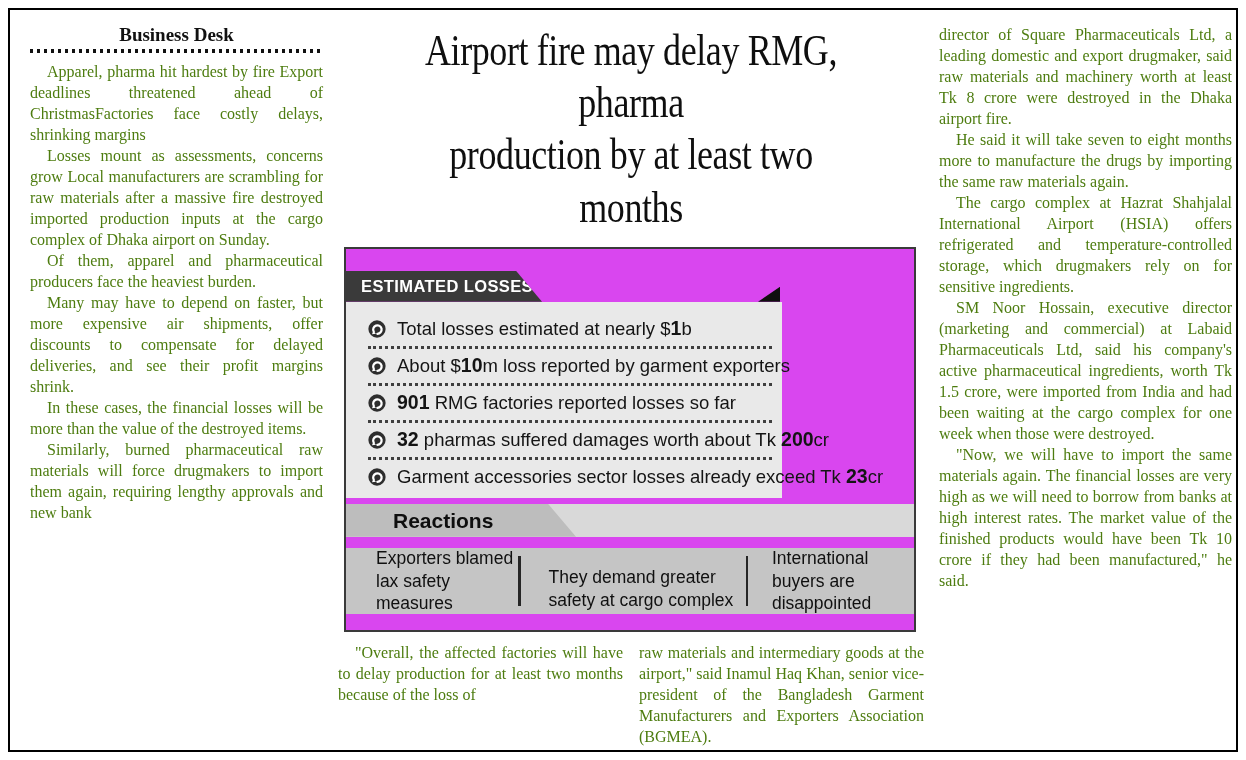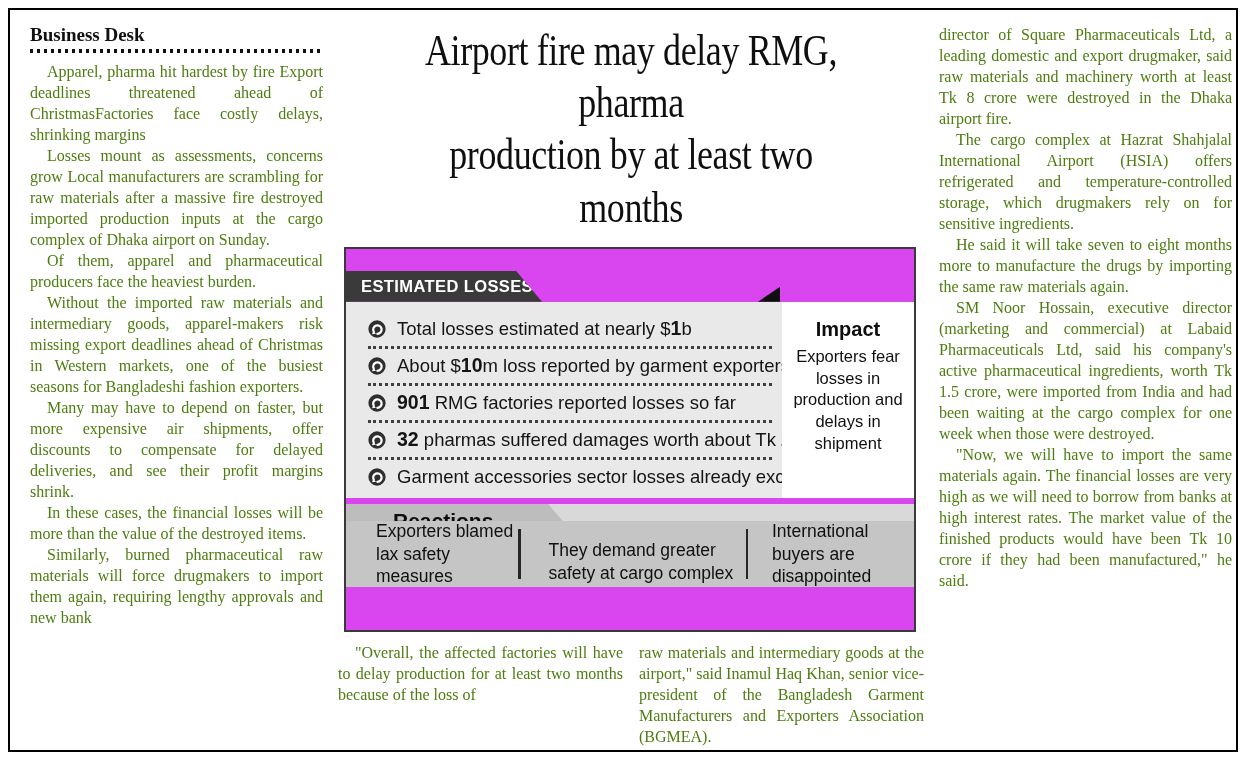--- a/index.html
+++ b/index.html
@@ -8,21 +8,21 @@
   .frame{position:absolute;left:8px;top:8px;right:8px;bottom:8px;
          border:2px solid #000;background:#fff;box-sizing:border-box;
          padding:14px 20px 10px 20px;display:flex;gap:15px;overflow:hidden;}
   .col{box-sizing:border-box;}
   .col-left,.col-right{width:293px;flex:none;}
   .col-mid{width:586px;flex:none;position:relative;}
   
   .bodytext p{margin:0;font-size:16px;line-height:21px;text-align:justify;color:#4d7c0f;}
   .bodytext p.indent{text-indent:17px;}
   
-  .kicker{font-size:19px;font-weight:bold;color:#111;line-height:22px;}
+  .kicker{font-size:19px;font-weight:bold;color:#111;line-height:22px;text-align:center;}
   .dotline{height:4px;margin:3px 0 8px 0;
            background:repeating-linear-gradient(90deg,#111 0 3px,transparent 3px 7px);}
   
   .headline{font-size:45px;line-height:1.16;text-align:center;color:#0f0f0f;
             margin:0 0 14px 0;font-weight:normal;white-space:pre-line;
             transform:scaleX(0.80);transform-origin:50% 0;letter-spacing:-0.5px;}
   
   .info-box{position:relative;margin:8px 8px 10px 6px;height:385px;
             border:2px solid #3a3a3a;background:#d946ef;box-sizing:border-box;
             font-family:"Liberation Sans",sans-serif;color:#141414;}
@@ -41,21 +41,21 @@
   .brow .bseg{font-weight:800;font-size:19.5px;}
   .bicon{flex:none;width:18px;height:18px;display:inline-block;}
   .impact{position:absolute;top:53px;left:436px;right:0;height:196px;background:#fff;
           text-align:center;padding-top:16px;box-sizing:border-box;}
   .impact-title{font-size:20px;font-weight:bold;margin-bottom:5px;color:#0e0e0e;}
   .impact-text{font-size:16.5px;line-height:1.32;color:#101010;padding:0 8px;}
   .rband{position:absolute;top:255px;left:0;right:0;height:33px;background:#d9d9d9;}
   .rtab{width:230px;height:33px;background:#bdbdbd;box-sizing:border-box;padding-left:47px;
         font-size:21px;font-weight:bold;line-height:33px;color:#0e0e0e;
         clip-path:polygon(0 0,calc(100% - 28px) 0,100% 100%,0 100%);}
-  .rstrip{position:absolute;top:272px;left:0;right:0;height:66px;background:#c5c5c5;
+  .rstrip{position:absolute;top:299px;left:0;right:0;height:66px;background:#c5c5c5;
           display:flex;align-items:center;}
   .ritem{font-size:17.5px;line-height:1.28;color:#101010;box-sizing:border-box;}
   .ritem.r1{width:172px;padding-left:30px;}
   .ritem.r2{width:225px;padding-left:28px;margin-top:16px;}
   .ritem.r3{width:160px;padding-left:24px;}
   .rsep{width:2.5px;height:50px;background:#262626;flex:none;}
   
   .subcols{display:flex;gap:16px;}
   .subcol{flex:1;}
 </style>
@@ -64,21 +64,20 @@
 
 <div class="frame">
 
   <div class="col col-left">
     <div class="kicker">Business Desk</div>
     <div class="dotline"></div>
     <div class="bodytext" id="left-paras">
         <p class="indent">Apparel, pharma hit hardest by fire Export deadlines threatened ahead of ChristmasFactories face costly delays, shrinking margins</p>
         <p class="indent">Losses mount as assessments, concerns grow Local manufacturers are scrambling for raw materials after a massive fire destroyed imported production inputs at the cargo complex of Dhaka airport on Sunday.</p>
         <p class="indent">Of them, apparel and pharmaceutical producers face the heaviest burden.</p>
-        <p class="indent">Without the imported raw materials and intermediary goods, apparel-makers risk missing export deadlines ahead of Christmas in Western markets, one of the busiest seasons for Bangladeshi fashion exporters.</p>
         <p class="indent">Many may have to depend on faster, but more expensive air shipments, offer discounts to compensate for delayed deliveries, and see their profit margins shrink.</p>
         <p class="indent">In these cases, the financial losses will be more than the value of the destroyed items.</p>
         <p class="indent">Similarly, burned pharmaceutical raw materials will force drugmakers to import them again, requiring lengthy approvals and new bank</p>
       </div>
   </div>
 
   <div class="col col-mid">
     <h1 class="headline">Airport fire may delay RMG, pharma
 production by at least two months</h1>
 
@@ -120,24 +119,20 @@
           </div>
           <div class="brow last">
             <span class="bicon"><svg viewBox="0 0 20 20" width="18" height="18">
                 <circle cx="10" cy="10" r="9.6" fill="#2e2e2e"></circle>
                 <path d="M6.4 13a4.7 4.7 0 1 1 4 2.3" fill="none" stroke="#fff" stroke-width="2.5" stroke-linecap="round"></path>
                 <path d="M4.4 15.8l4.4-.5-2.9-3.2z" fill="#fff"></path>
               </svg></span>
             <span><span class="seg">Garment accessories sector losses already exceed Tk </span><span class="seg bseg">23</span><span class="seg">cr</span></span>
           </div>
         </div>
-      <div class="impact">
-        <div class="impact-title">Impact</div>
-        <div class="impact-text">Exporters fear losses in production and delays in shipment</div>
-      </div>
       <div class="rband">
         <div class="rtab">Reactions</div>
       </div>
       <div class="rstrip" id="reactions-strip">
           <div class="ritem r1">Exporters blamed lax safety measures</div>
           <div class="rsep"></div>
           <div class="ritem r2">They demand greater safety at cargo complex</div>
           <div class="rsep"></div>
           <div class="ritem r3">International buyers are disappointed</div>
         </div>
@@ -149,19 +144,19 @@
         </div>
       <div class="subcol bodytext" id="mid-col2">
           <p>raw materials and intermediary goods at the airport," said Inamul Haq Khan, senior vice-president of the Bangladesh Garment Manufacturers and Exporters Association (BGMEA).</p>
           <p class="indent">Tapan Chowdhury, managing</p>
         </div>
     </div>
   </div>
 
   <div class="col col-right bodytext" id="right-paras">
       <p>director of Square Pharmaceuticals Ltd, a leading domestic and export drugmaker, said raw materials and machinery worth at least Tk 8 crore were destroyed in the Dhaka airport fire.</p>
+      <p class="indent">He said it will take seven to eight months more to manufacture the drugs by importing the same raw materials again.</p>
       <p class="indent">The cargo complex at Hazrat Shahjalal International Airport (HSIA) offers refrigerated and temperature-controlled storage, which drugmakers rely on for sensitive ingredients.</p>
-      <p class="indent">He said it will take seven to eight months more to manufacture the drugs by importing the same raw materials again.</p>
       <p class="indent">SM Noor Hossain, executive director (marketing and commercial) at Labaid Pharmaceuticals Ltd, said his company's active pharmaceutical ingredients, worth Tk 1.5 crore, were imported from India and had been waiting at the cargo complex for one week when those were destroyed.</p>
       <p class="indent">"Now, we will have to import the same materials again. The financial losses are very high as we will need to borrow from banks at high interest rates. The market value of the finished products would have been Tk 10 crore if they had been manufactured," he said.</p>
     </div>
 
 </div>
 
 </body></html>

